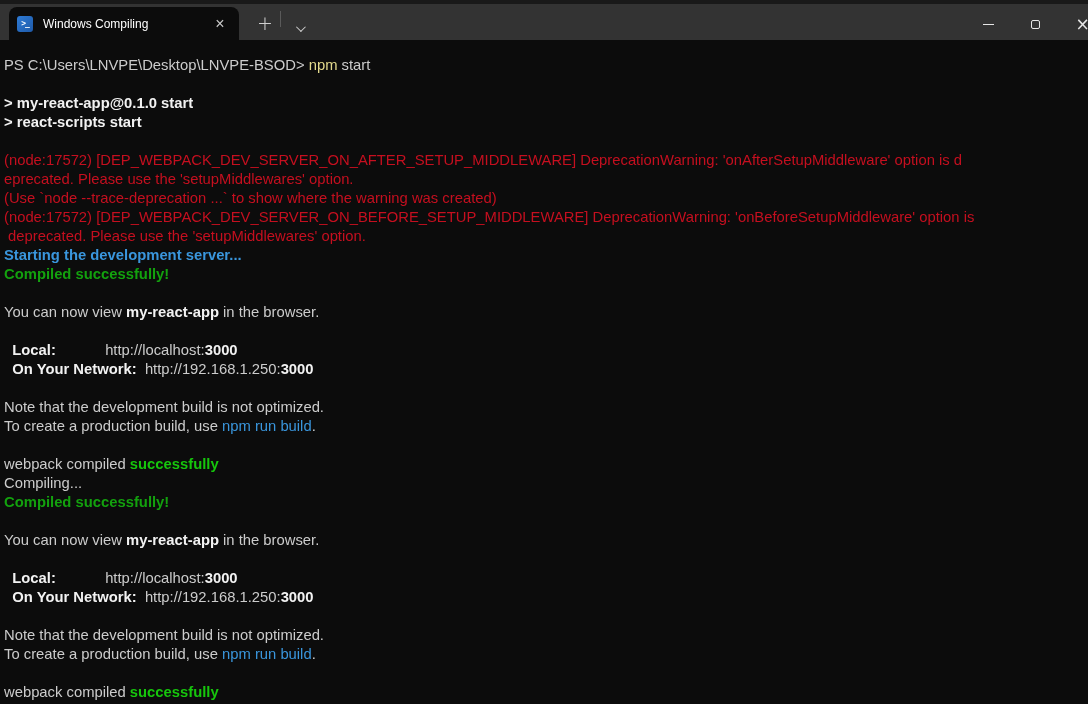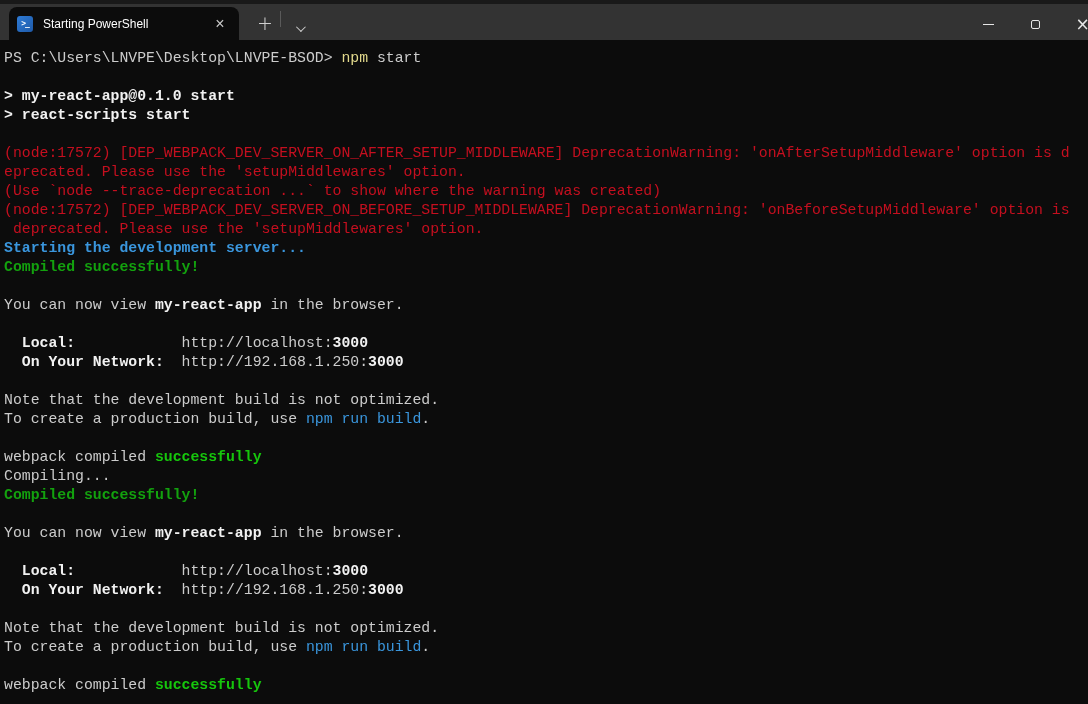--- a/index.html
+++ b/index.html
@@ -30,36 +30,36 @@
              transform:rotate(45deg) translateY(-2px); }
   .caption { position:absolute; left:965px; top:0; height:40px; display:flex; }
   .cap-btn { width:47px; height:40px; display:flex; align-items:center; justify-content:center; background:none; border:none; }
   .min-bar { width:11px; height:1px; background:#e6e6e6; }
   .max-box { width:9px; height:9px; border:1px solid #e6e6e6; border-radius:2px; }
   .close-x { color:#e6e6e6; font-size:17px; font-family:"DejaVu Sans", sans-serif; line-height:17px; }
 
   
   .terminal {
     position:absolute; top:40px; left:0; right:0; bottom:0;
-    background:#0c0c0c; padding:9px 0 0 4px;
-    font-family:Liberation Mono, monospace; font-size:14.8px; line-height:19px;
+    background:#0c0c0c; padding:16px 0 0 4px;
+    font-family:Liberation Sans, sans-serif; font-size:14.8px; line-height:19px;
     white-space:pre; overflow:hidden;
   }
   .tline { height:19px; }
 </style>
 </head>
 <body>
 
 <div class="window">
 
   <header class="titlebar">
     <div class="tabrow">
       <div class="tab">
         <span class="ps-icon">&gt;_</span>
-        <span class="tab-title">Starting PowerShell</span>
+        <span class="tab-title">Windows Compiling</span>
         <span class="tab-close">×</span>
       </div>
       <button class="new-tab">+</button>
       <div class="tabbar-divider"></div>
       <button class="dropdown">
         <span class="chevron"></span>
       </button>
     </div>
     <div class="caption">
       <button class="cap-btn">

